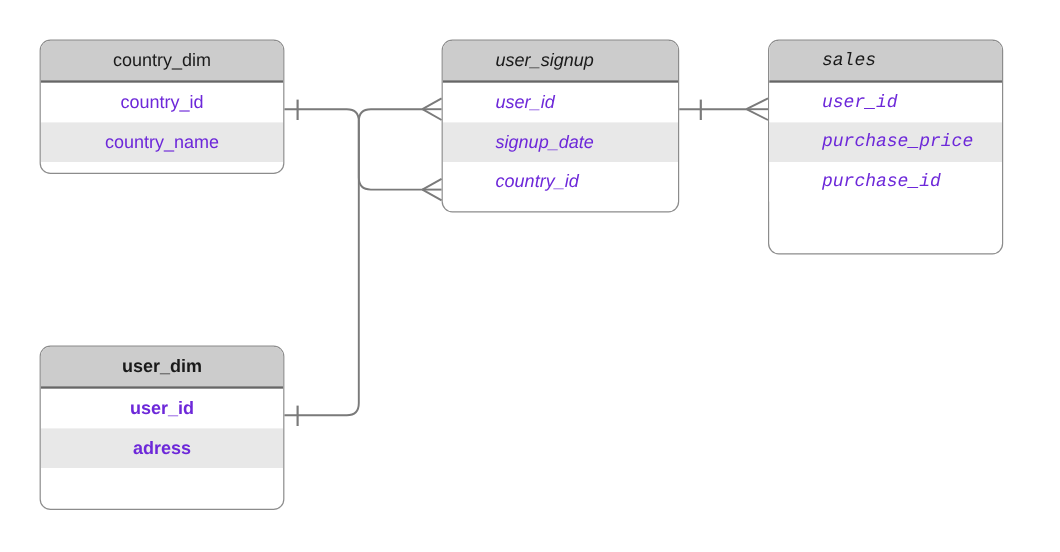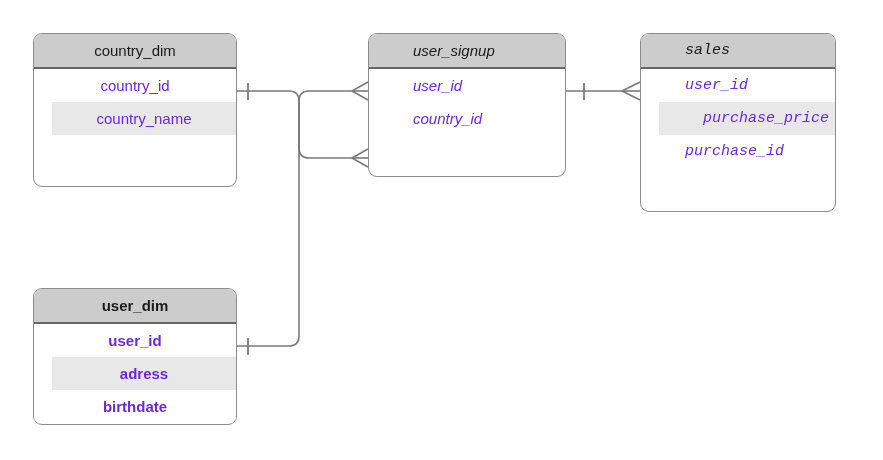--- a/index.html
+++ b/index.html
@@ -43,21 +43,20 @@
     color: #6d28d9;
     font-size: 15px;
     line-height: 33px;
     height: 33px;
     background: #ffffff;
     white-space: nowrap;
     overflow: hidden;
   }
   .entity-row.alt {
     background: #e8e8e8;
-    margin-left: 18px;
   }
 
   
   .align-center .entity-header,
   .align-center .entity-row {
     text-align: center;
     padding: 0 8px;
   }
   .align-left .entity-header {
     text-align: left;
@@ -129,37 +128,37 @@
       <line class="tick" x1="584" y1="83" x2="584" y2="100"></line>
       <g class="foot">
         <path d="M 622 91 L 640 82"></path>
         <path d="M 622 91 L 640 91"></path>
         <path d="M 622 91 L 640 100"></path>
       </g>
     </g>
   </svg>
 
   <div id="entity-layer">
-      <div class="entity align-center" style="left: 33px; top: 33px; width: 204px; height: 154px;">
+      <div class="entity align-center" style="left: 33px; top: 33px; width: 204px; height: 112px;">
         <div class="entity-header">country_dim</div>
         <div class="entity-row">country_id</div>
         <div class="entity-row alt">country_name</div>
       </div>
       <div class="entity align-left italic" style="left: 368px; top: 33px; width: 198px; height: 144px;">
         <div class="entity-header">user_signup</div>
         <div class="entity-row">user_id</div>
+        <div class="entity-row alt">signup_date</div>
         <div class="entity-row">country_id</div>
       </div>
       <div class="entity align-left italic" style="left: 640px; top: 33px; width: 196px; height: 179px; font-family: Liberation Mono, monospace;">
         <div class="entity-header">sales</div>
         <div class="entity-row">user_id</div>
         <div class="entity-row alt">purchase_price</div>
         <div class="entity-row">purchase_id</div>
       </div>
       <div class="entity align-center" style="left: 33px; top: 288px; width: 204px; height: 137px; font-weight: bold;">
         <div class="entity-header">user_dim</div>
         <div class="entity-row">user_id</div>
         <div class="entity-row alt">adress</div>
-        <div class="entity-row">birthdate</div>
       </div>
     </div>
 
 </div>
 
 </body></html>

